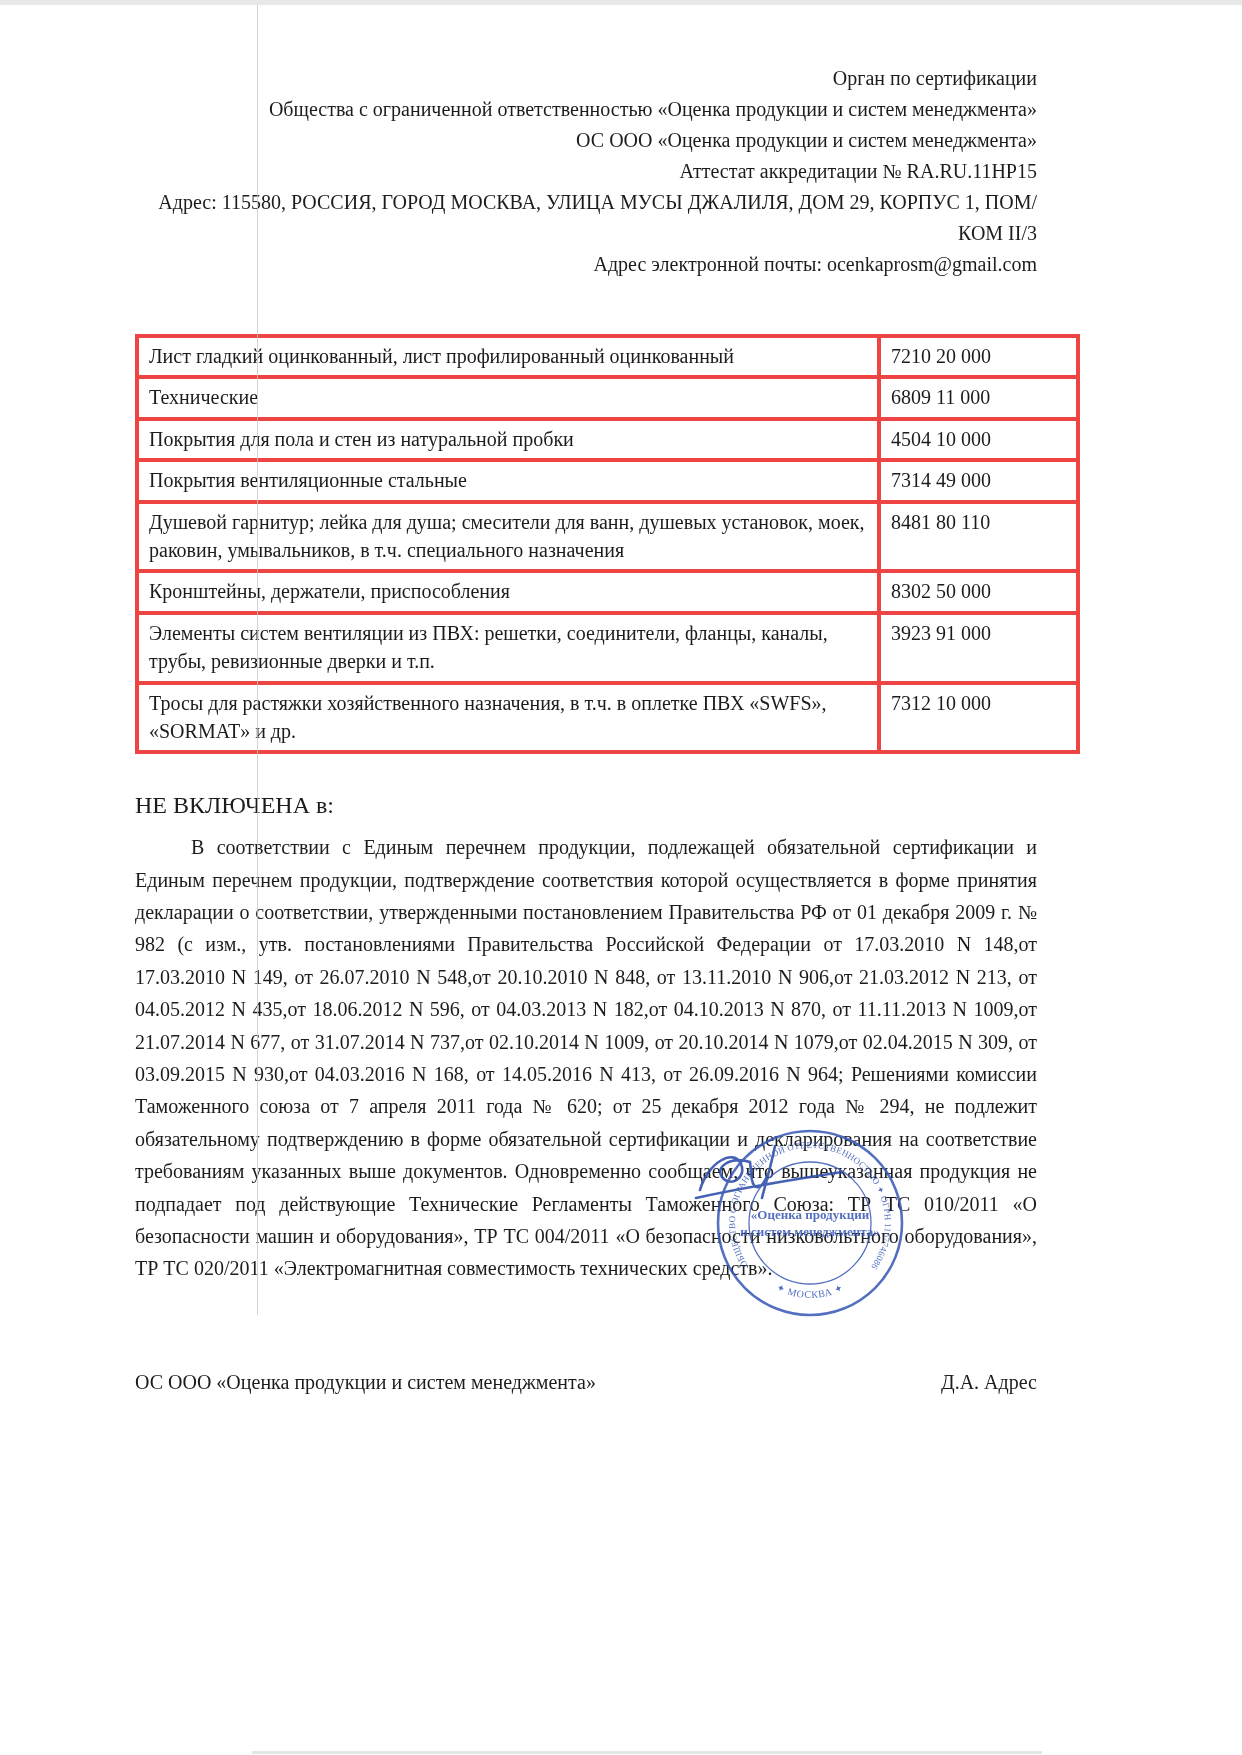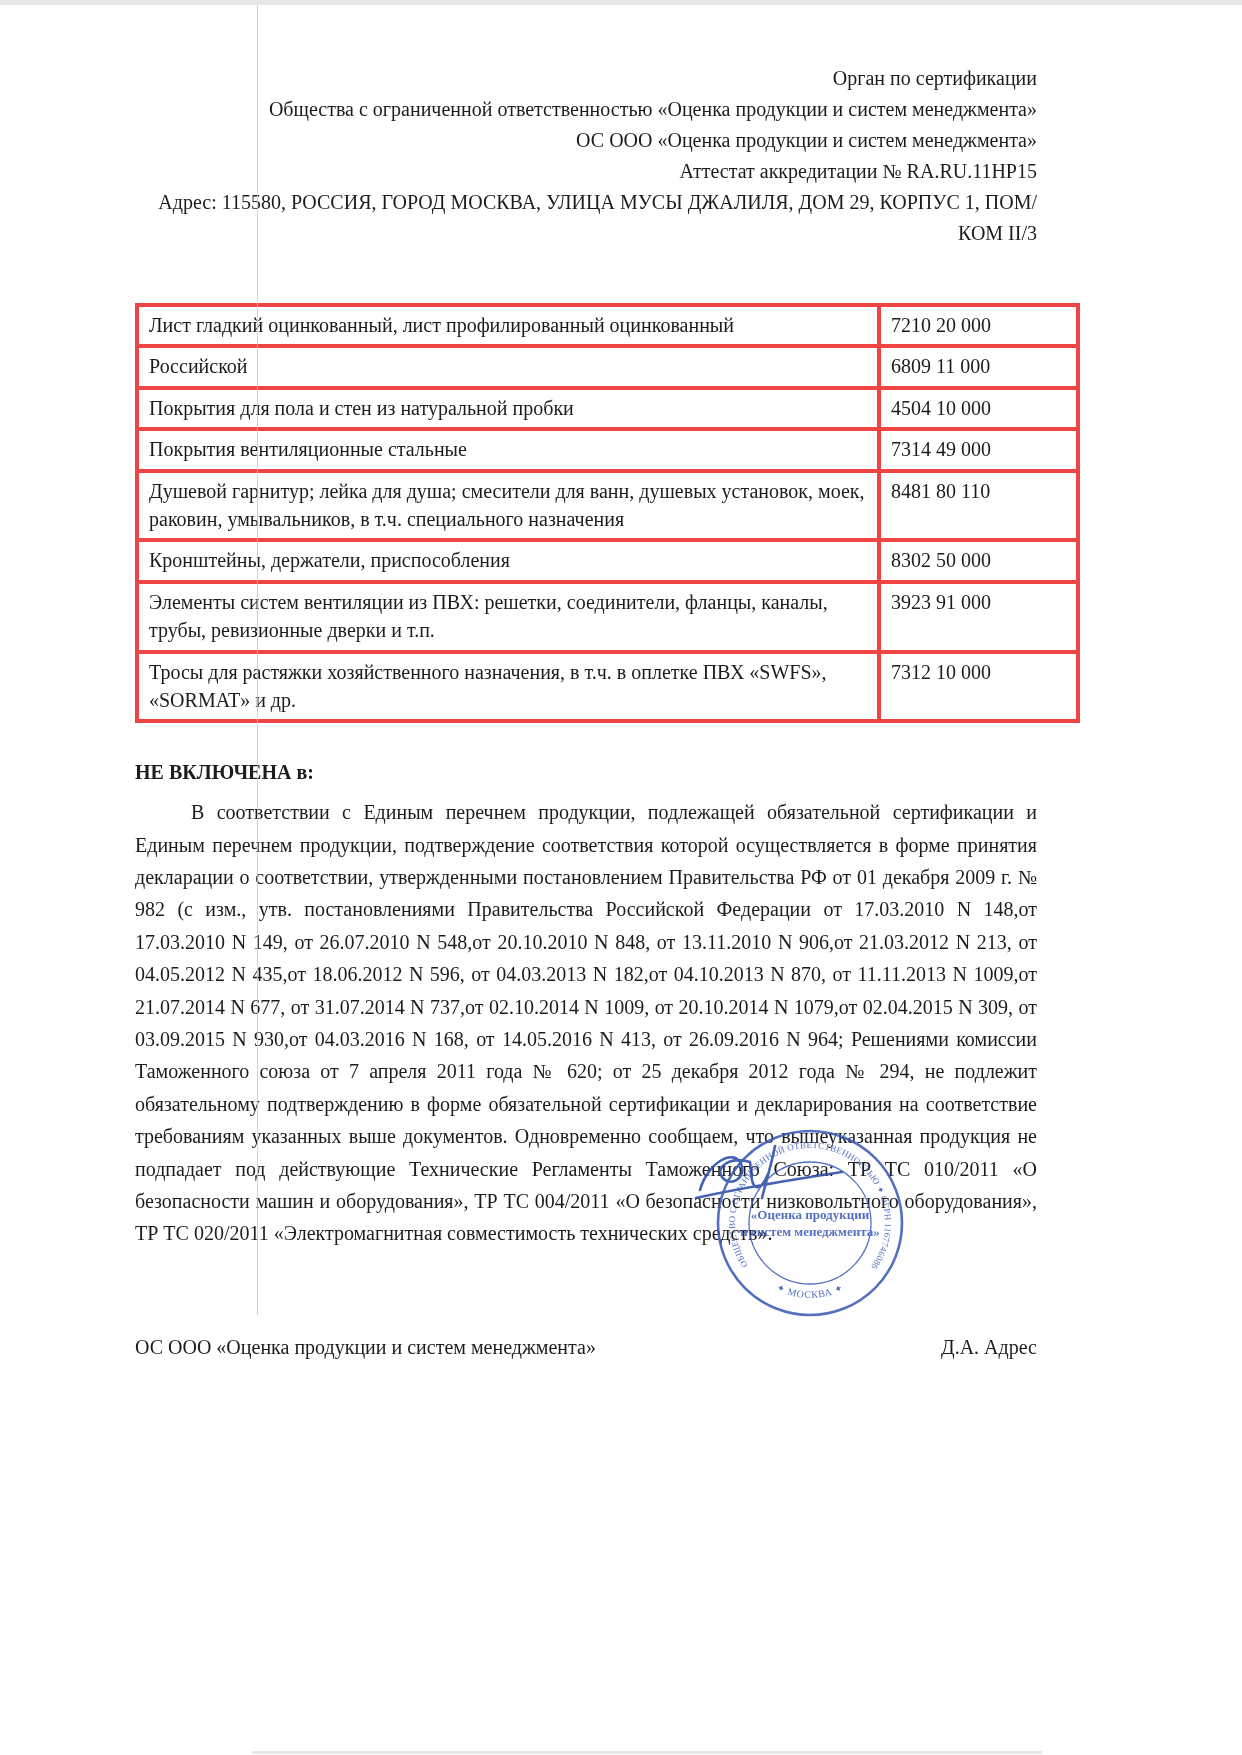--- a/index.html
+++ b/index.html
@@ -36,22 +36,21 @@
     line-height:1.42;
   }
   table.codes td{
     border:4px solid #ef4444;
     padding:4px 10px 5px 10px;
     vertical-align:top;
   }
   td.code-cell{width:175px;white-space:nowrap;}
   .not-included{
     margin:38px 205px 0 135px;
-    font-size:20px;
-    font-weight:bold;
+    font-size:24px;
   }
   .body-text{
     margin:12px 205px 0 135px;
     text-align:justify;
     font-size:20px;
     line-height:1.62;
   }
   .body-text p{margin:0;text-indent:56px;}
   .footer-row{
     margin:86px 205px 0 135px;
@@ -74,31 +73,32 @@
 
   <div class="fold-line"></div>
   <div class="bottom-artifact"></div>
 
   <header class="doc-header">
     <div>Орган по сертификации</div>
     <div>Общества с ограниченной ответственностью «Оценка продукции и систем менеджмента»</div>
     <div>ОС ООО «Оценка продукции и систем менеджмента»</div>
     <div>Аттестат аккредитации № RA.RU.11НР15</div>
     <div>Адрес: 115580, РОССИЯ, ГОРОД МОСКВА, УЛИЦА МУСЫ ДЖАЛИЛЯ, ДОМ 29, КОРПУС 1, ПОМ/КОМ II/3</div>
+    <div>Адрес электронной почты: ocenkaprosm@gmail.com</div>
   </header>
 
   <div class="table-wrap">
     <table class="codes">
       <tbody>
         <tr>
           <td>Лист гладкий оцинкованный, лист профилированный оцинкованный</td>
           <td class="code-cell">7210 20 000</td>
         </tr>
         <tr>
-          <td>Российской</td>
+          <td>Технические</td>
           <td class="code-cell">6809 11 000</td>
         </tr>
         <tr>
           <td>Покрытия для пола и стен из натуральной пробки</td>
           <td class="code-cell">4504 10 000</td>
         </tr>
         <tr>
           <td>Покрытия вентиляционные стальные</td>
           <td class="code-cell">7314 49 000</td>
         </tr>

